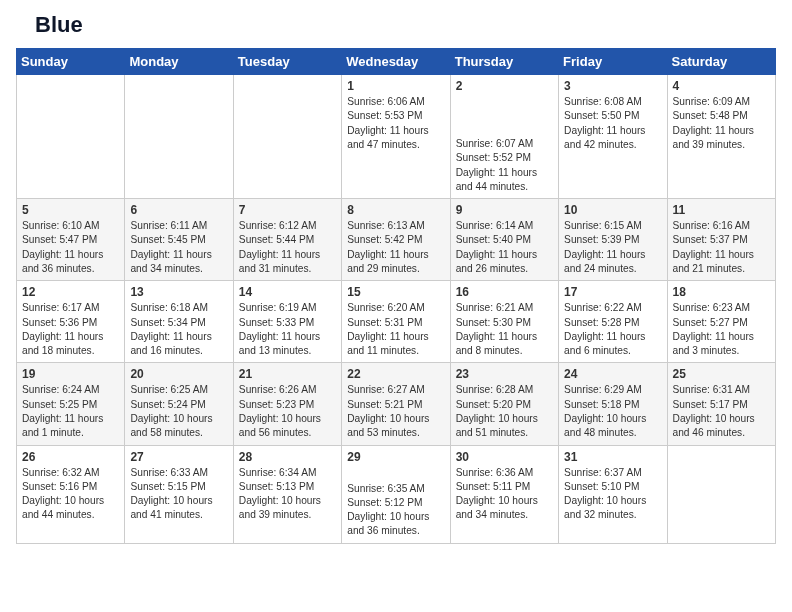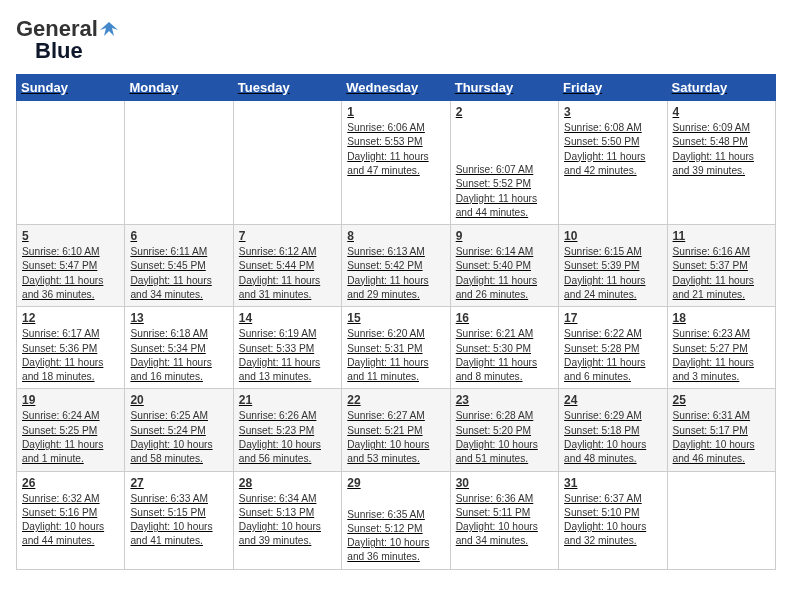--- a/index.html
+++ b/index.html
@@ -31,21 +31,20 @@
     }
     .location {
       font-size: 15px;
       color: #444;
       margin-top: 2px;
     }
     .calendar {
       width: 100%;
       border-collapse: collapse;
       border: 1px solid #ccc;
-      text-decoration: underline;
     }
     .calendar th {
       background: #2255aa;
       color: #fff;
       font-size: 13px;
       font-weight: bold;
       padding: 5px 4px;
       text-align: left;
       border: 1px solid #2255aa;
     }
@@ -74,26 +73,20 @@
     }
     .empty-cell {
       background: #fff !important;
     }
   </style>
 </head>
 <body>
 
 <div class="header">
   <div class="logo">
-    <div style="display:flex;align-items:center;gap:2px;">
-      <span style="font-size:22px;font-weight:bold;color:#333;">General</span>
-      <svg width="18" height="18" viewBox="0 0 18 18">
-        <polygon points="9,2 18,10 12,8 14,16 9,11 4,16 6,8 0,10" fill="#4488cc"></polygon>
-      </svg>
-    </div>
     <span style="font-size:22px;font-weight:bold;color:#0f172a;margin-top:-4px;margin-left:19px;">Blue</span>
   </div>
   <div class="title-block">
     <div class="month-title"></div>
     <div class="location"></div>
   </div>
 </div>
 
 <table class="calendar">
   <thead>

